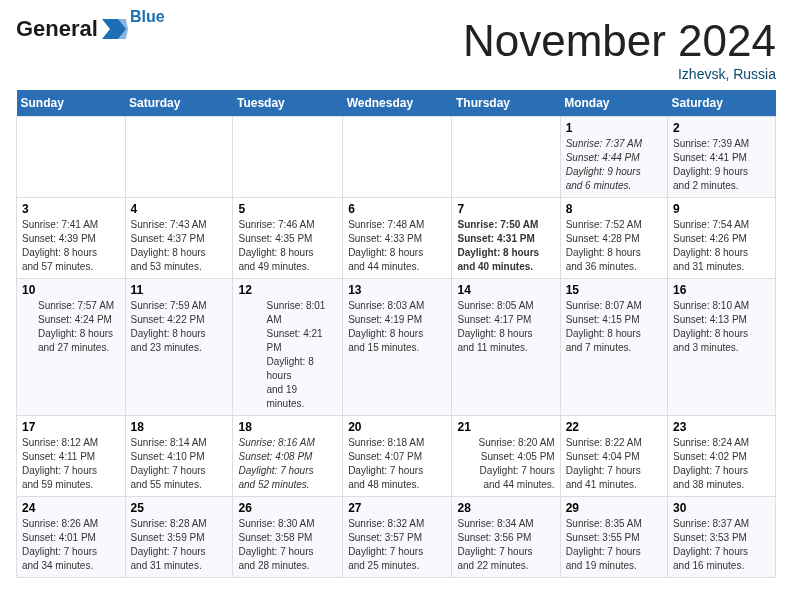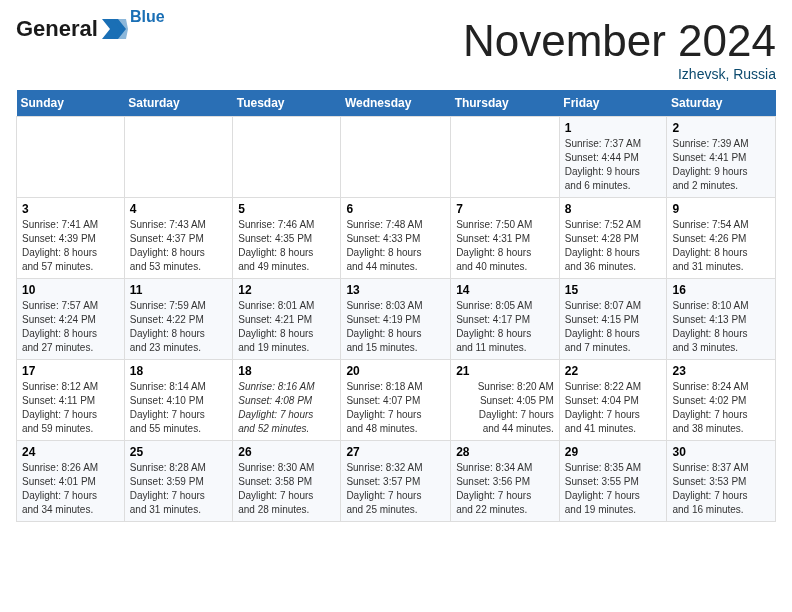--- a/index.html
+++ b/index.html
@@ -92,34 +92,34 @@
 </div>
 
 <table>
   <thead>
     <tr>
     <th>Sunday</th>
         <th>Saturday</th>
         <th>Tuesday</th>
         <th>Wednesday</th>
         <th>Thursday</th>
-        <th>Friday</th>
+        <th>Monday</th>
         <th>Saturday</th>
       </tr>
   </thead>
   <tbody id="calendar-body">
   <tr>
         <td class="empty"></td>
         <td class="empty"></td>
         <td class="empty"></td>
         <td class="empty"></td>
         <td class="empty"></td>
         <td>
           <span class="day-num">1</span>
-          <div class="day-info" style="white-space: pre-line;">Sunrise: 7:37 AM
+          <div class="day-info" style="white-space: pre-line; font-style: italic;">Sunrise: 7:37 AM
 Sunset: 4:44 PM
 Daylight: 9 hours
 and 6 minutes.</div>
         </td>
         <td>
           <span class="day-num">2</span>
           <div class="day-info" style="white-space: pre-line;">Sunrise: 7:39 AM
 Sunset: 4:41 PM
 Daylight: 9 hours
 and 2 minutes.</div>
@@ -149,21 +149,21 @@
         </td>
         <td>
           <span class="day-num">6</span>
           <div class="day-info" style="white-space: pre-line;">Sunrise: 7:48 AM
 Sunset: 4:33 PM
 Daylight: 8 hours
 and 44 minutes.</div>
         </td>
         <td>
           <span class="day-num">7</span>
-          <div class="day-info" style="white-space: pre-line;">Sunrise: 7:50 AM
+          <div class="day-info" style="white-space: pre-line; font-weight: bold;">Sunrise: 7:50 AM
 Sunset: 4:31 PM
 Daylight: 8 hours
 and 40 minutes.</div>
         </td>
         <td>
           <span class="day-num">8</span>
           <div class="day-info" style="white-space: pre-line;">Sunrise: 7:52 AM
 Sunset: 4:28 PM
 Daylight: 8 hours
 and 36 minutes.</div>
@@ -172,35 +172,35 @@
           <span class="day-num">9</span>
           <div class="day-info" style="white-space: pre-line;">Sunrise: 7:54 AM
 Sunset: 4:26 PM
 Daylight: 8 hours
 and 31 minutes.</div>
         </td>
       </tr>
       <tr>
         <td>
           <span class="day-num">10</span>
-          <div class="day-info" style="white-space: pre-line;">Sunrise: 7:57 AM
+          <div class="day-info" style="white-space: pre-line; margin-left: 16px;">Sunrise: 7:57 AM
 Sunset: 4:24 PM
 Daylight: 8 hours
 and 27 minutes.</div>
         </td>
         <td>
           <span class="day-num">11</span>
           <div class="day-info" style="white-space: pre-line;">Sunrise: 7:59 AM
 Sunset: 4:22 PM
 Daylight: 8 hours
 and 23 minutes.</div>
         </td>
         <td>
           <span class="day-num">12</span>
-          <div class="day-info" style="white-space: pre-line;">Sunrise: 8:01 AM
+          <div class="day-info" style="white-space: pre-line; margin-left: 28px;">Sunrise: 8:01 AM
 Sunset: 4:21 PM
 Daylight: 8 hours
 and 19 minutes.</div>
         </td>
         <td>
           <span class="day-num">13</span>
           <div class="day-info" style="white-space: pre-line;">Sunrise: 8:03 AM
 Sunset: 4:19 PM
 Daylight: 8 hours
 and 15 minutes.</div>

